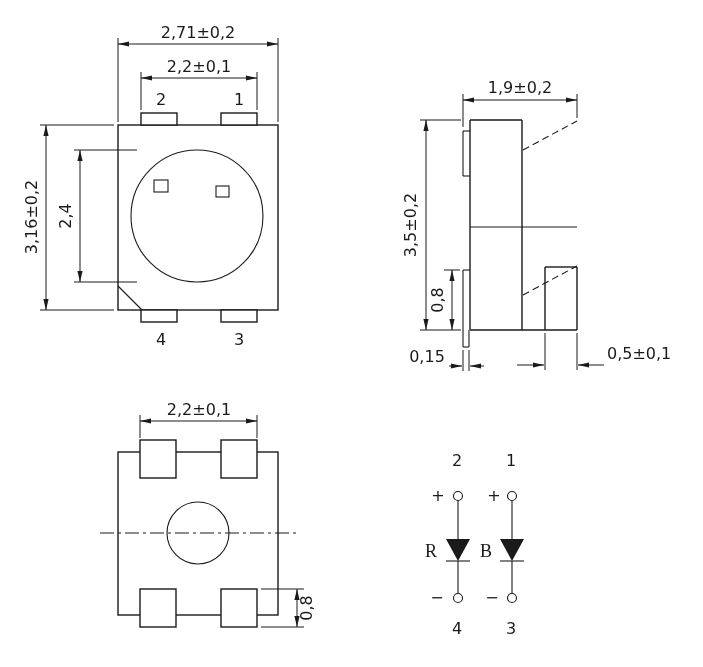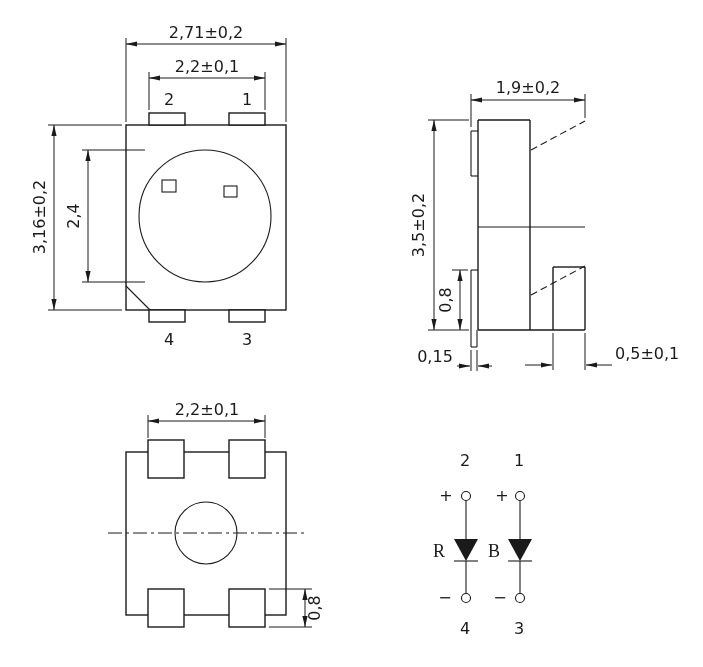--- a/index.html
+++ b/index.html
@@ -1,17 +1,17 @@
 <!DOCTYPE html>
 <html style="--ink: #1a1a1a; --paper: #ffffff;"><head>
 <meta charset="utf-8">
 <style>
   :root { --ink:#1a1a1a; --paper:#ffffff; }
   html,body { margin:0; padding:0; background:var(--paper); }
-  .page { width:695px; height:667px; background:var(--paper); position:relative; overflow:hidden;margin-left:8px; }
+  .page { width:695px; height:667px; background:var(--paper); position:relative; overflow:hidden; }
   svg text { font-family:"DejaVu Sans", sans-serif; font-size:16px; fill:var(--ink); }
   .mid { text-anchor:middle; }
   .ser { font-family:"Liberation Serif", serif; font-size:18px; }
   .ol  { fill:none; stroke:var(--ink); stroke-width:1.4; }
   .pad { fill:var(--paper); stroke:var(--ink); stroke-width:1.4; }
   .tn  { fill:none; stroke:var(--ink); stroke-width:1.1; }
   .dm  { fill:none; stroke:var(--ink); stroke-width:1; }
   .dsh { stroke-dasharray:7 4; }
   .cl  { stroke-dasharray:14 4 3 4; }
   .blk { fill:var(--ink); stroke:none; }

